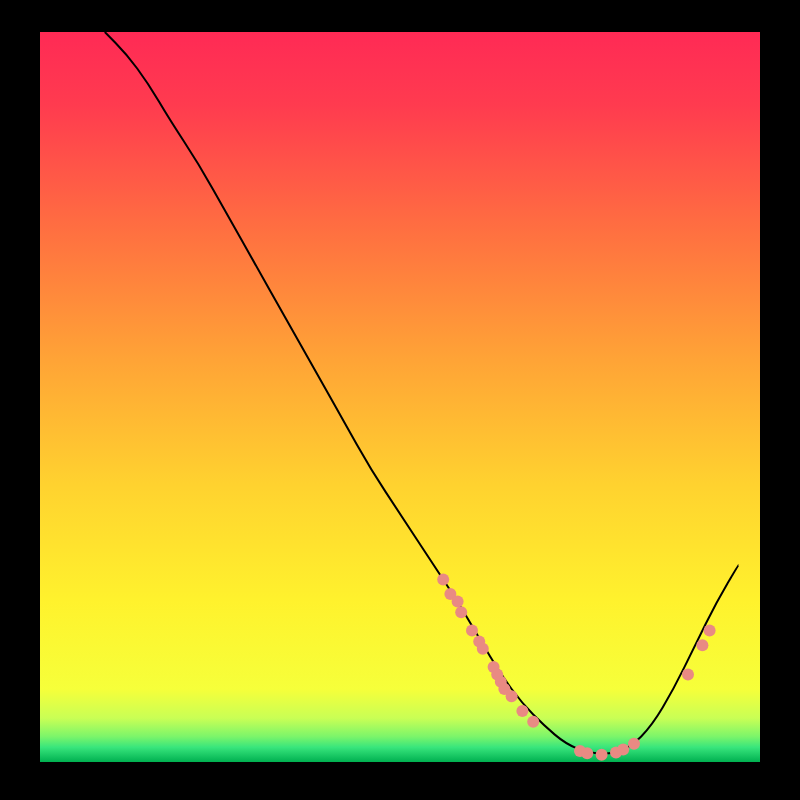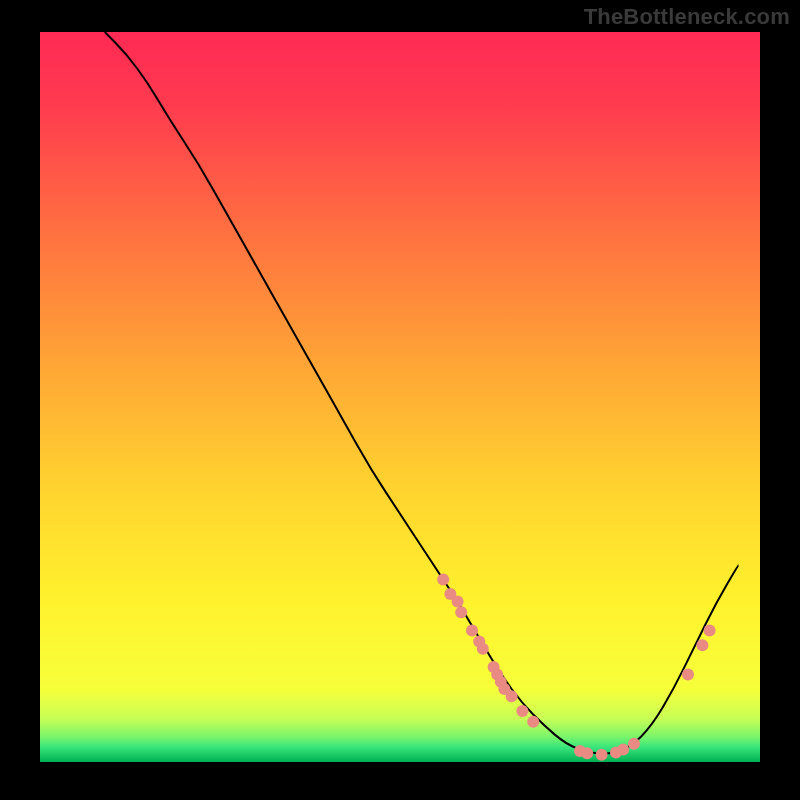--- a/index.html
+++ b/index.html
@@ -38,21 +38,20 @@
   .plot svg {
     display: block;
     width: 720px;
     height: 730px;
   }
 </style>
 </head>
 <body>
 
 <div class="frame">
-  <div class="watermark">TheBottleneck.com</div>
 
   <div class="plot">
     <svg viewBox="0 0 720 730" preserveAspectRatio="none">
       <defs>
         <linearGradient id="bg-grad" x1="0" y1="0" x2="0" y2="1">
           <stop offset="0%" stop-color="#ff2a55"></stop>
           <stop offset="10%" stop-color="#ff3b4f"></stop>
           <stop offset="28%" stop-color="#ff7240"></stop>
           <stop offset="45%" stop-color="#ffa436"></stop>
           <stop offset="62%" stop-color="#ffd22f"></stop>

